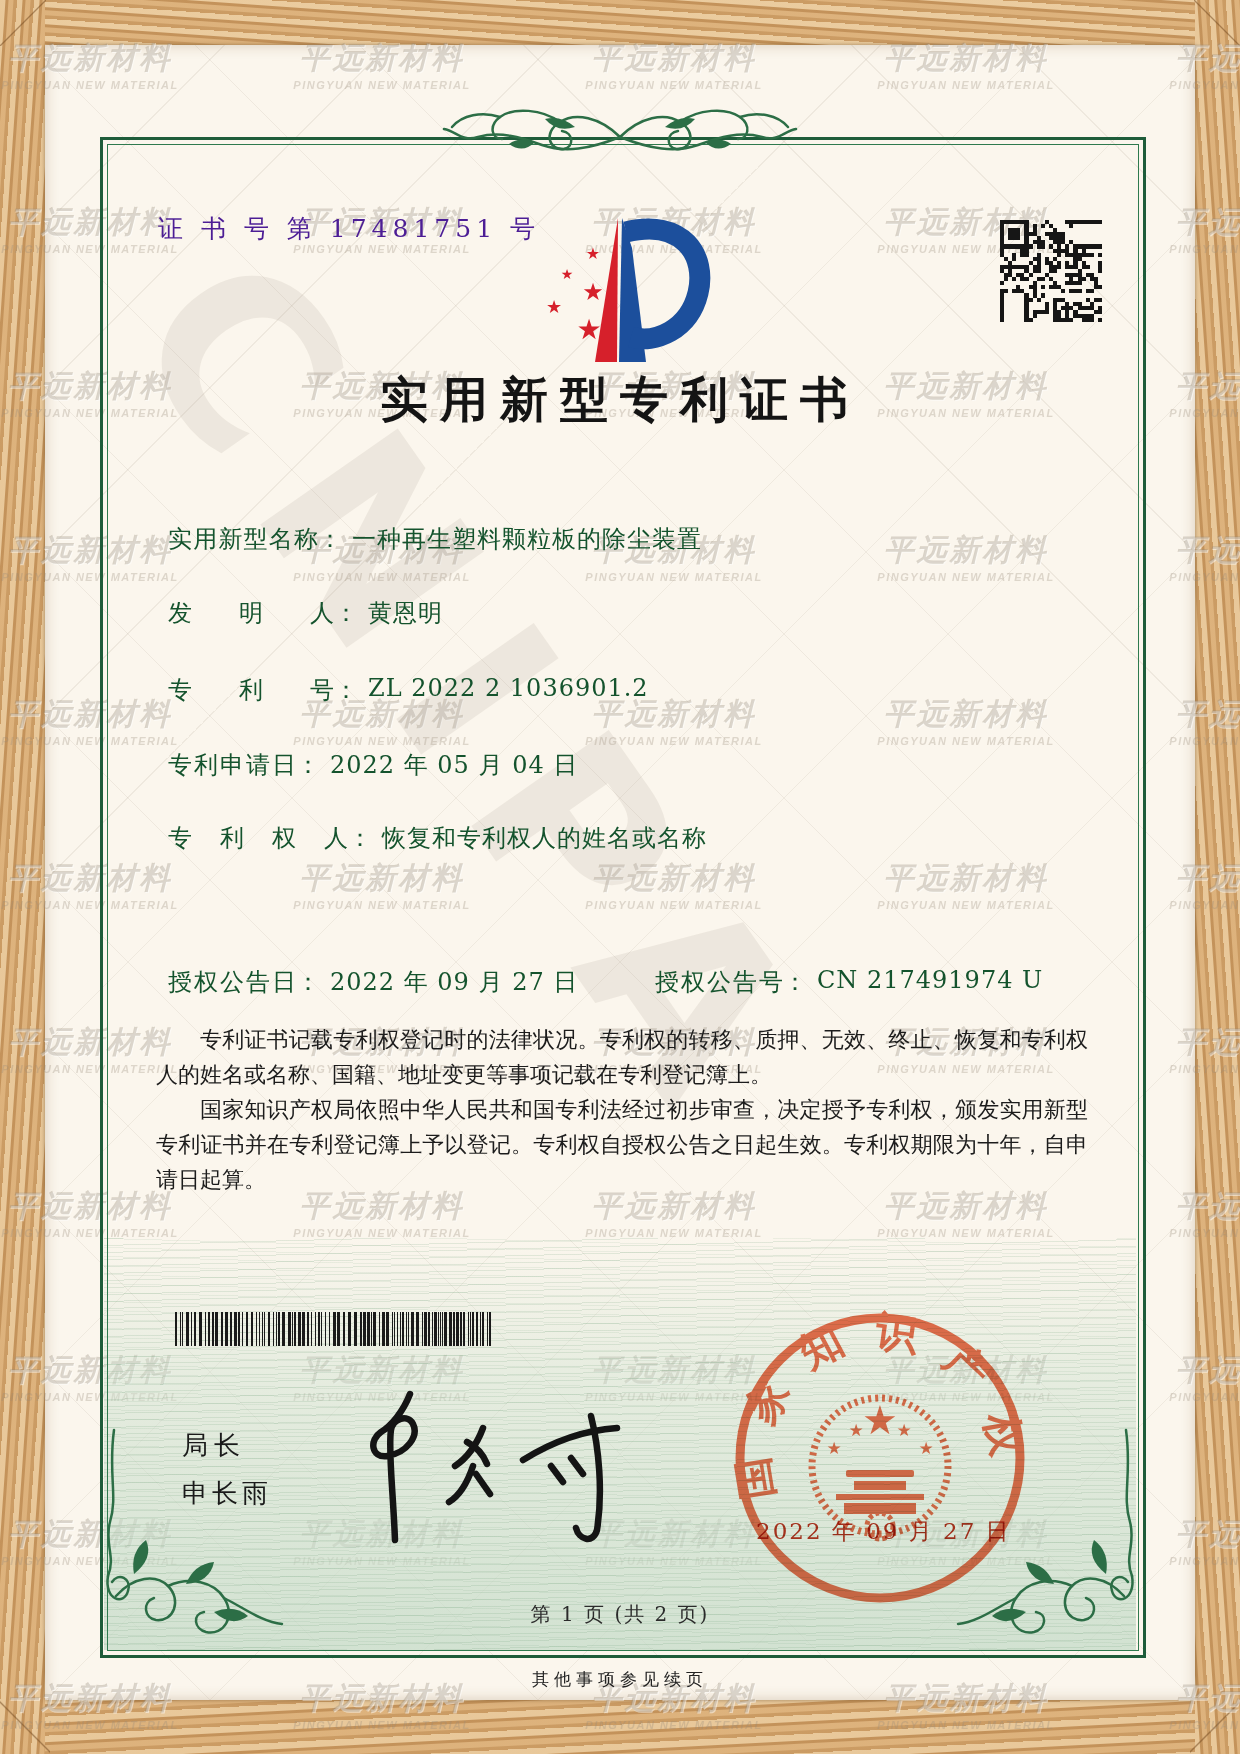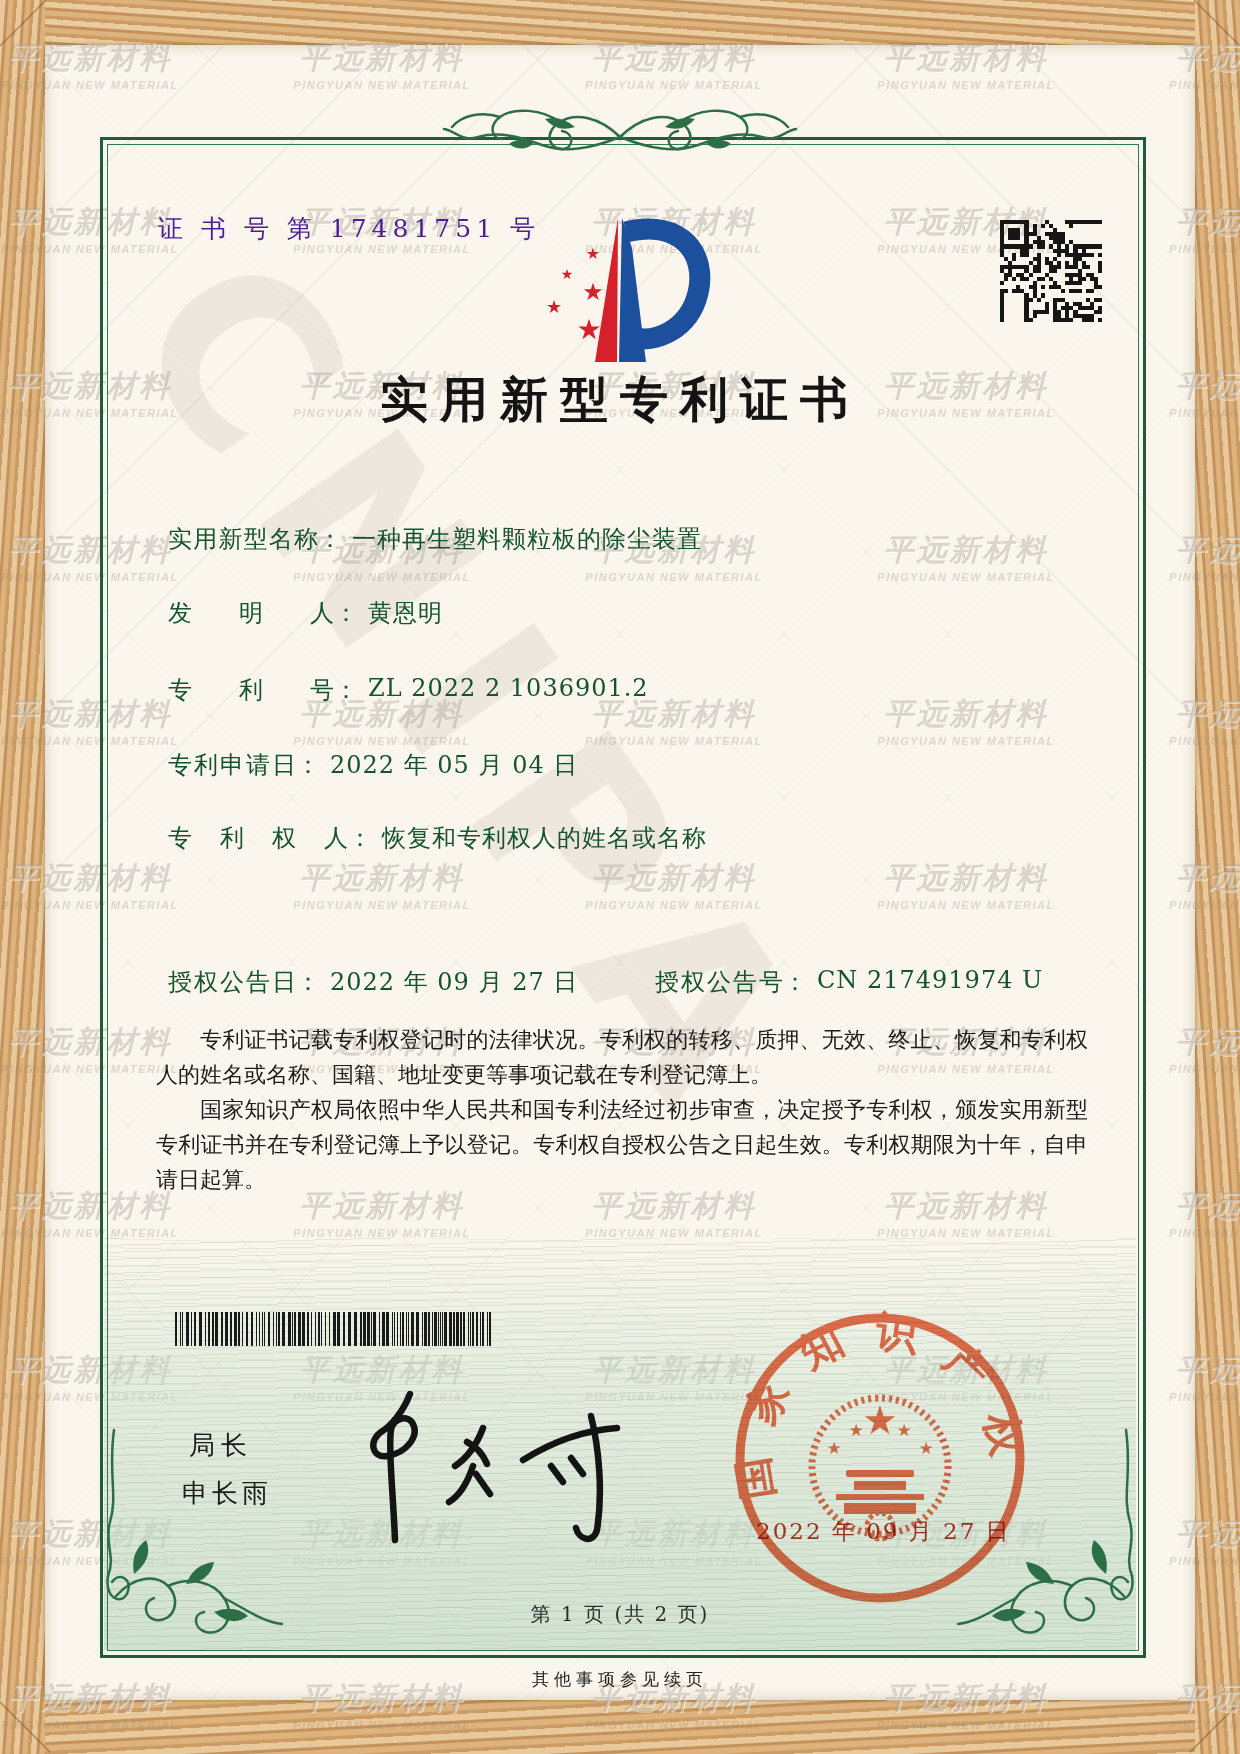--- a/index.html
+++ b/index.html
@@ -68,21 +68,21 @@
   .flabel{display:inline-block;text-align:justify;text-align-last:justify;vertical-align:top;}
   .fcolon{vertical-align:top;}
   .fvalue{margin-left:10px;vertical-align:top;letter-spacing:1px;}
   .fvalue-wrap{display:inline-block;white-space:normal;width:690px;line-height:33px;}
   .fpair2{position:absolute;left:487px;top:0;white-space:nowrap;}
   
   .paras{position:absolute;left:156px;top:1022px;width:932px;z-index:6;}
   .paras p{margin:0;font-size:22px;line-height:35px;text-indent:2em;text-align:justify;color:#1c1c1c;}
   
   .barcode{position:absolute;left:175px;top:1312px;z-index:6;}
-  .signer-title{position:absolute;left:189px;top:1428px;z-index:6;font-size:26px;letter-spacing:6px;color:#1a1a1a;
+  .signer-title{position:absolute;left:182px;top:1428px;z-index:6;font-size:26px;letter-spacing:6px;color:#1a1a1a;
     font-family:"Liberation Sans","DejaVu Sans",sans-serif;}
   .signer-name{position:absolute;left:182px;top:1476px;z-index:6;font-size:26px;letter-spacing:4px;color:#1a1a1a;
     font-family:"Liberation Sans","DejaVu Sans",sans-serif;}
   .signature{position:absolute;left:355px;top:1382px;z-index:6;}
   .seal{position:absolute;left:728px;top:1306px;z-index:7;mix-blend-mode:multiply;}
   .seal-date{position:absolute;left:756px;top:1516px;z-index:8;font-size:23px;letter-spacing:2px;
     color:#bf3722;mix-blend-mode:multiply;white-space:nowrap;}
   .page-footer{position:absolute;left:100px;top:1601px;width:1040px;z-index:6;
     text-align:center;font-size:20px;letter-spacing:2px;color:#2b2b2b;}
   .bottom-note{position:absolute;left:0;top:1668px;width:1240px;z-index:6;

